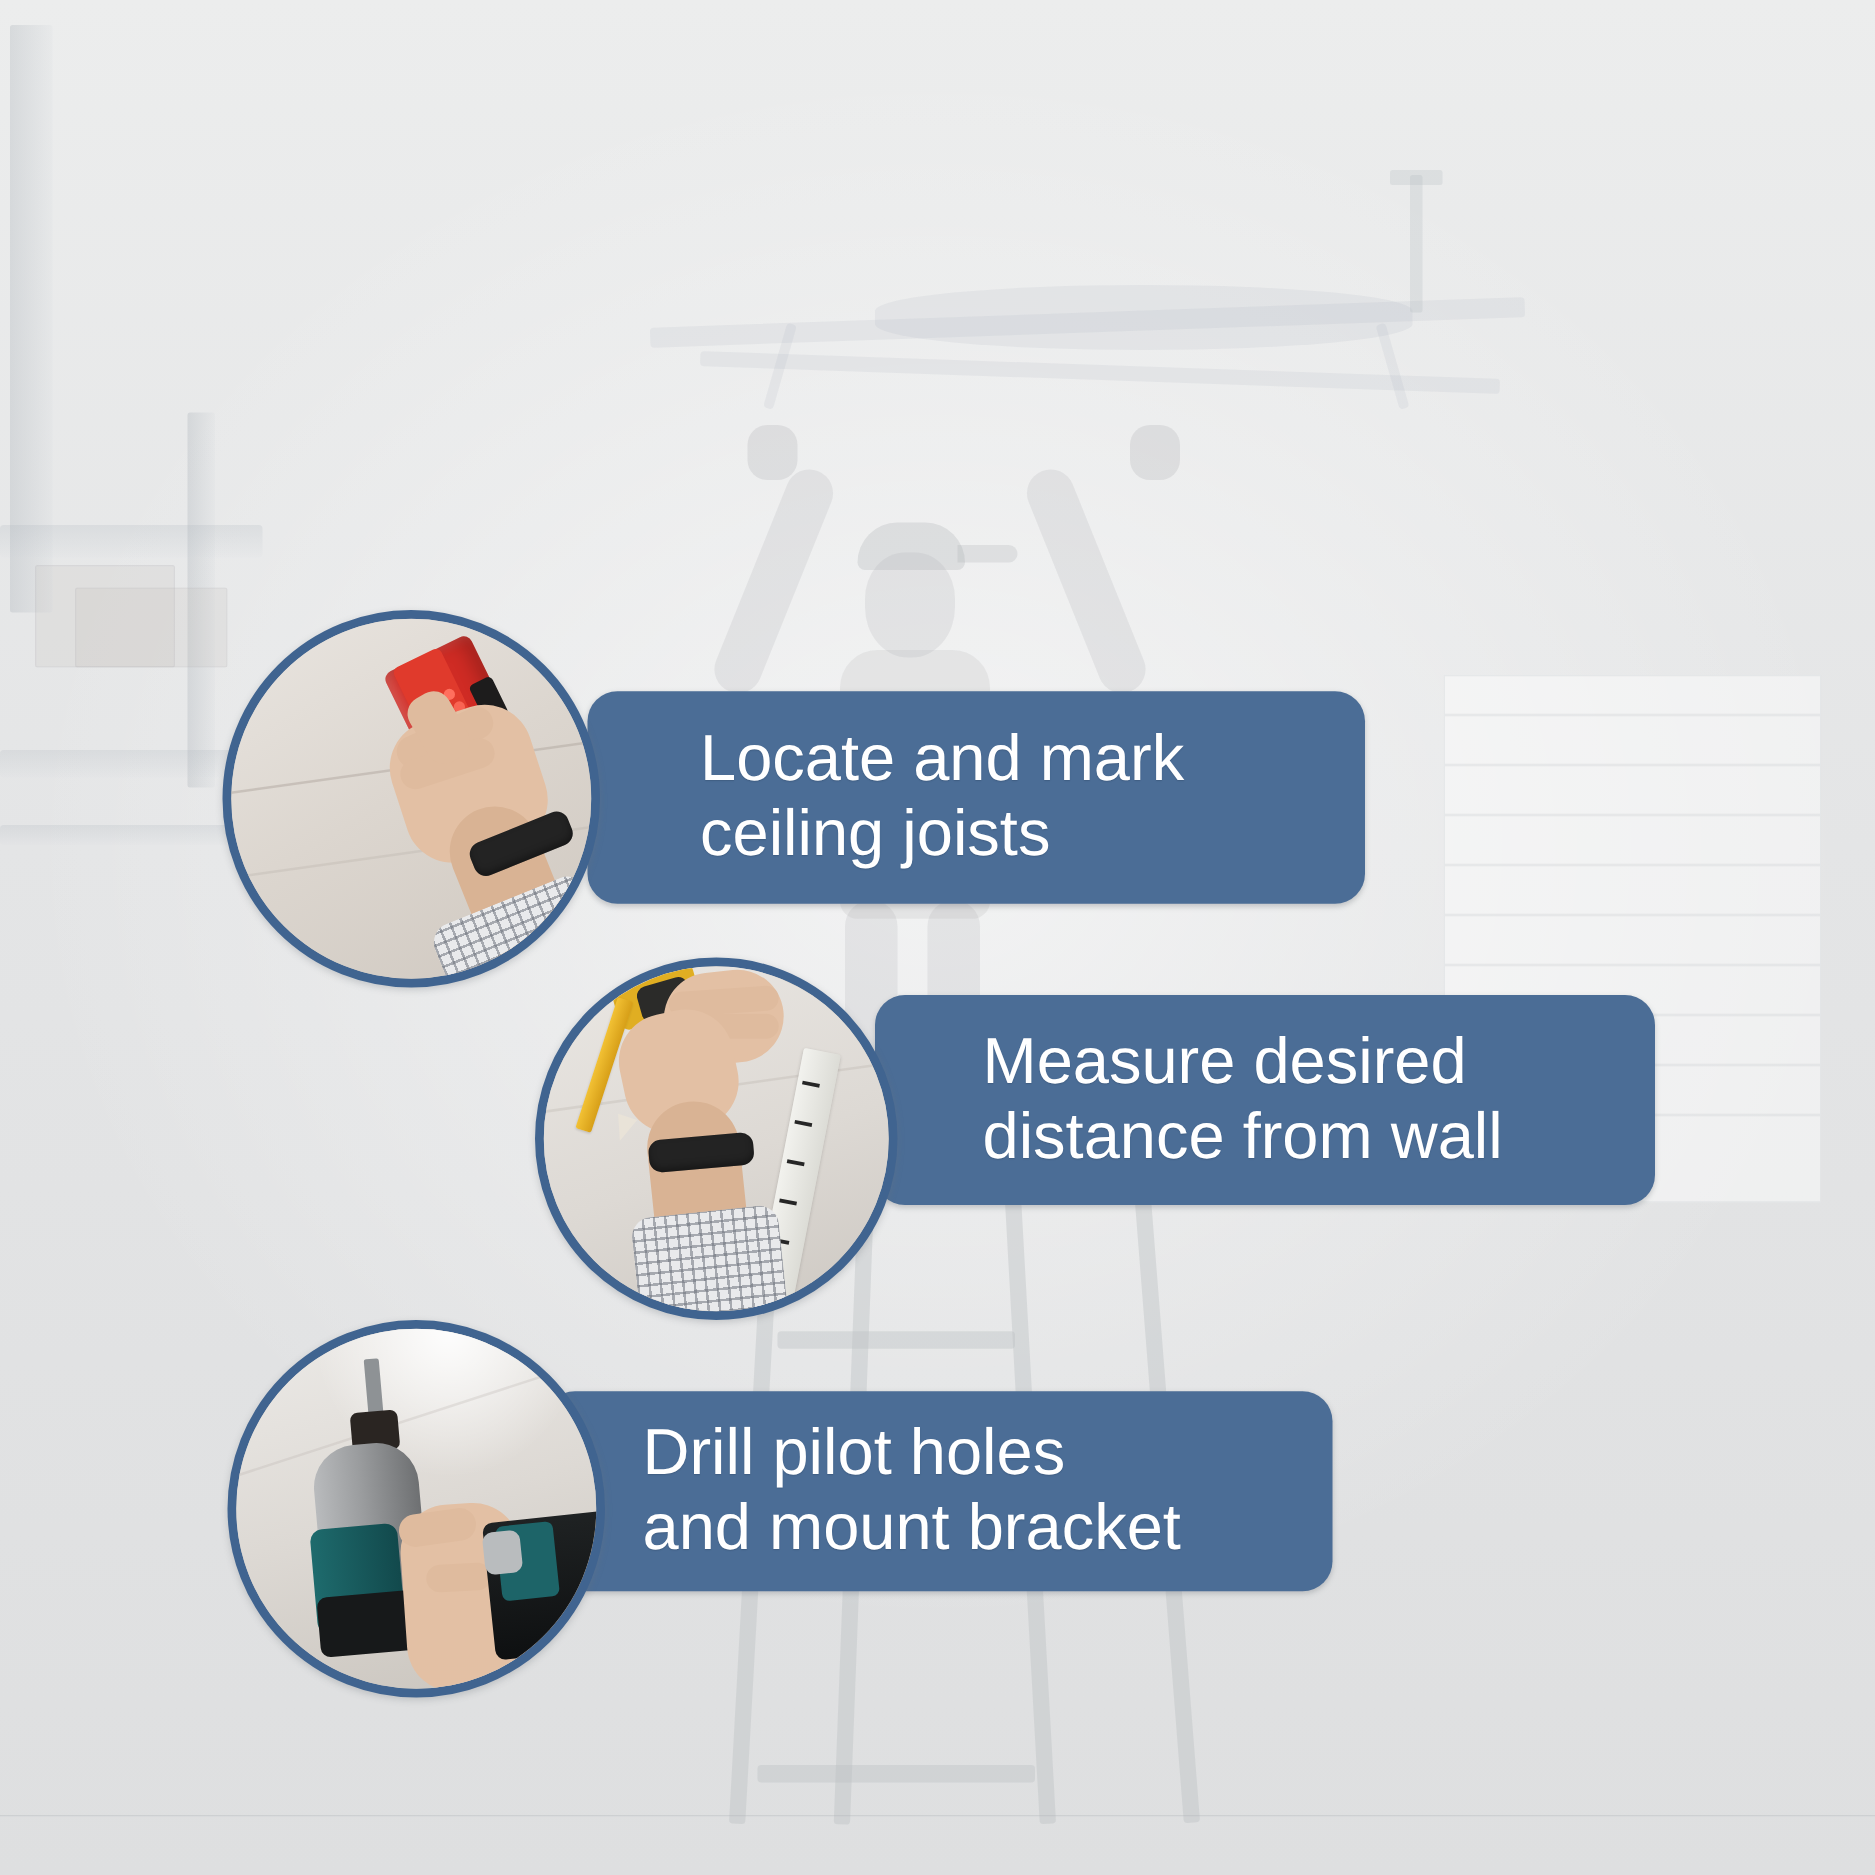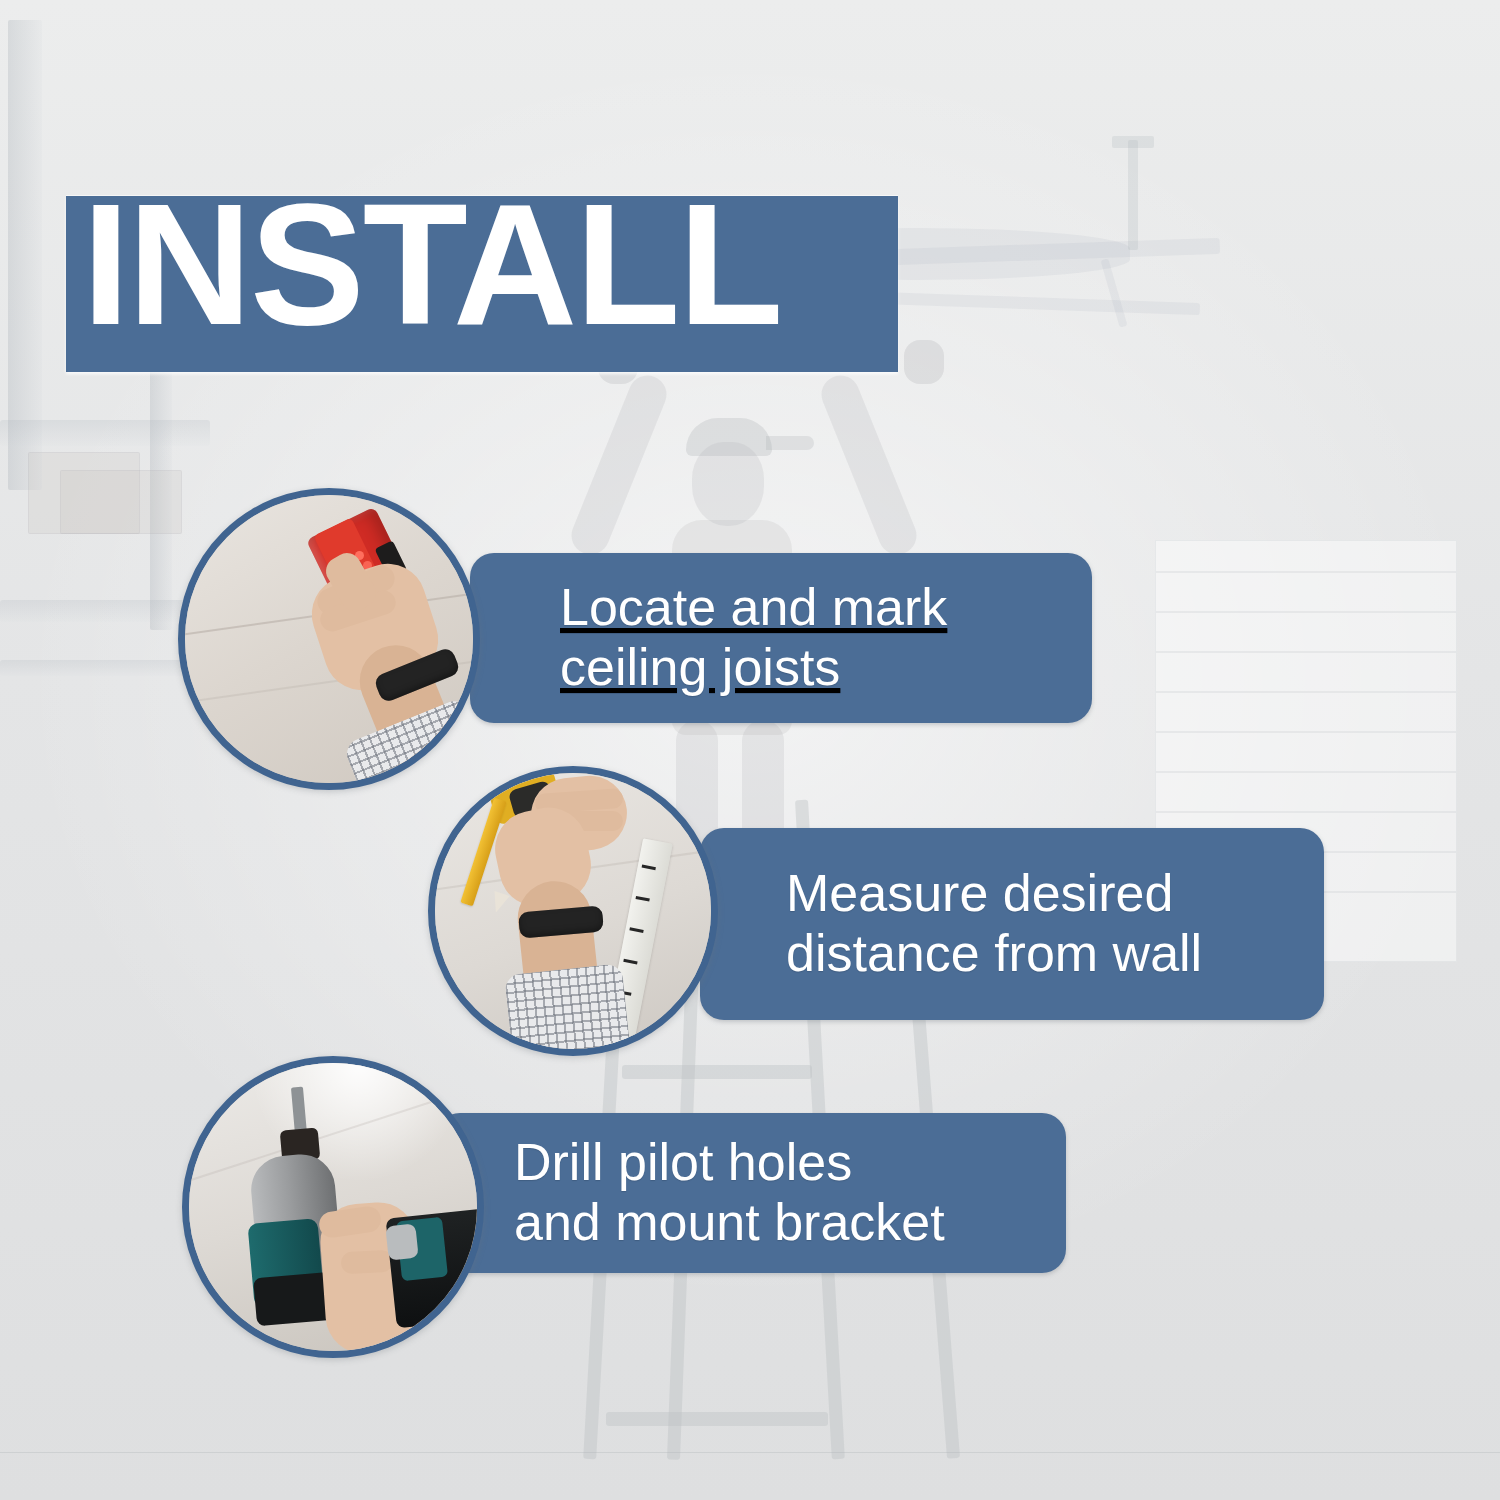--- a/index.html
+++ b/index.html
@@ -397,27 +397,24 @@
     <div class="ladder-rail" style="left:690px; top:860px; height:600px; transform:rotate(2.2deg); transform-origin: top center;"></div>
     <div class="ladder-rail" style="left:900px; top:860px; height:600px; transform:rotate(-4.5deg); transform-origin: top center;"></div>
     <div class="ladder-step" style="left:628px; top:905px; width:176px;"></div>
     <div class="ladder-step" style="left:622px; top:1065px; width:190px;"></div>
     <div class="ladder-step" style="left:614px; top:1240px; width:206px;"></div>
     <div class="ladder-step" style="left:606px; top:1412px; width:222px;"></div>
     <div class="floor-line" style="top:1452px;"></div>
   </div>
 
 
-  <div class="title-bar">
-    <div class="title-install">INSTALL</div>
-  </div>
 
   <div class="step">
 
-    <div class="pill" style="left:470px; top:553px; width:622px; height:170px; padding-left:90px; box-sizing:border-box;text-decoration:underline;">
+    <div class="pill" style="left:470px; top:553px; width:622px; height:170px; padding-left:90px; box-sizing:border-box;">
       <div class="pill-text">Locate and mark
 ceiling joists</div>
     </div>
 
     <div class="photo-circle" style="left:178px; top:488px; width:302px; height:302px;">
       <div class="photo-inner">
         <div class="pw-wall"></div>
         <div class="pw-seam" style="top:118px;"></div>
         <div class="pw-seam" style="top:186px; opacity:.5;"></div>
 
@@ -436,21 +433,21 @@
 
         <div class="watch" style="left:190px; top:166px; width:84px; height:28px; transform:rotate(-22deg);"></div>
 
         <div class="cuff" style="left:172px; top:222px; width:130px; height:104px; transform:rotate(-22deg);"></div>
       </div>
     </div>
   </div>
 
   <div class="step">
 
-    <div class="pill" style="left:700px; top:828px; width:624px; height:192px; padding-left:86px; box-sizing:border-box;">
+    <div class="pill" style="left:700px; top:796px; width:624px; height:168px; padding-left:86px; box-sizing:border-box;">
       <div class="pill-text">Measure desired
 distance from wall</div>
     </div>
 
     <div class="photo-circle" style="left:428px; top:766px; width:290px; height:290px;">
       <div class="photo-inner">
         <div class="pw-wall" style="background:linear-gradient(160deg,#eae7e3 0%,#ddd9d4 55%,#cdc8c2 100%);"></div>
         <div class="pw-seam" style="top:96px; opacity:.5;"></div>
 
         <div class="tape" style="left:186px; top:66px; width:30px; height:230px; transform:rotate(11deg);">

